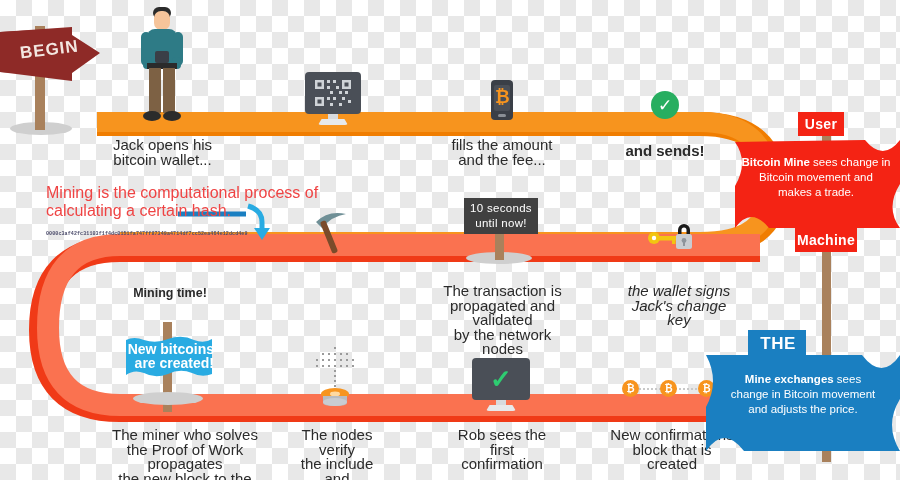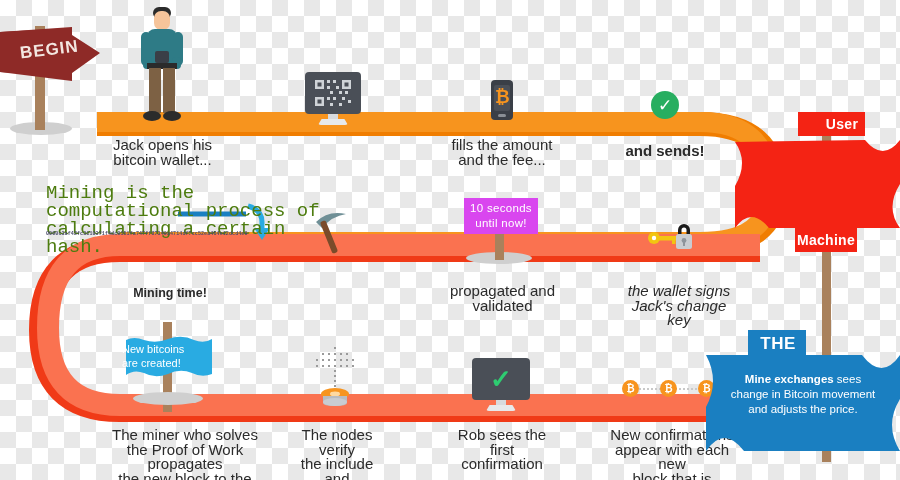--- a/index.html
+++ b/index.html
@@ -26,45 +26,45 @@
   }
   .caption.bold{font-weight:bold;}
   
   .post{position:absolute;background:#a9815c;}
   .post-shadow{position:absolute;border-radius:50%;background:#cfcfcf;}
   .sign-label{
     position:absolute;display:flex;align-items:center;justify-content:center;
     color:#fff;font-weight:bold;letter-spacing:.3px;
   }
   .sign-red{background:#f42314;}
-  .sign-orange{background:#d946ef;}
+  .sign-orange{background:#404040;}
   .begin-text{
     position:absolute;color:#f3e6e0;font-size:17px;font-weight:bold;
     letter-spacing:1px;transform:rotate(-7deg);
     font-family:"Liberation Sans", sans-serif;
   }
   
   .banner-text{
     position:absolute;color:#fff;text-align:center;
     font-size:11.5px;line-height:15px;
   }
   .banner-text b{font-weight:bold;}
   .the-end{
     position:absolute;color:#fff;font-size:17px;font-weight:bold;
     text-align:center;letter-spacing:.5px;
   }
   
   .flag-text{
-    position:absolute;color:#fff;text-align:left;font-size:11px;
-    line-height:14px;font-weight:normal;
+    position:absolute;color:#fff;text-align:right;font-size:14px;
+    line-height:14px;font-weight:bold;
   }
   
   .mining-note{
-    position:absolute;color:#4d7c0f;font-size:19px;line-height:18px;
-    font-family:Liberation Mono, monospace;
+    position:absolute;color:#ef4444;font-size:16px;line-height:18px;
+    font-family:Liberation Sans, sans-serif;
   }
   .hash{
     position:absolute;color:#4a4a6a;font-size:5px;letter-spacing:.1px;
     font-family:"Liberation Mono", monospace;font-weight:bold;white-space:nowrap;
   }
   
   .monitor-body{position:absolute;background:#4a4f57;border-radius:4px;}
   .monitor-neck{position:absolute;background:#d8dadd;}
   .monitor-base{position:absolute;background:#e7e9eb;border-radius:3px;}
   .phone-body{position:absolute;background:#3a3f47;border-radius:4px;}
@@ -163,26 +163,33 @@
     <div>fills the amount</div>
     <div>and the fee...</div>
   </div>
 
   <div class="check-circle" style="left:651px;top:91px;width:28px;height:28px;font-size:17px;">✓</div>
   <div class="caption bold" style="left:618px;top:144px;width:94px;">
     <div>and sends!</div>
   </div>
 
   <div class="post" style="left:822px;top:112px;width:9px;height:350px;"></div>
-  <div class="sign-label sign-red" style="left:798px;top:112px;width:46px;height:24px;font-size:14px;padding-left:21px;">User</div>
+  <div class="sign-label sign-red" style="left:798px;top:112px;width:46px;height:24px;font-size:14px;">User</div>
   <div class="sign-label sign-red" style="left:795px;top:228px;width:62px;height:24px;font-size:14px;">Machine</div>
 
   <svg class="abs" style="left:735px;top:140px;width:165px;height:90px;" viewBox="0 0 165 90">
     <path d="M0,2 Q14,22 0,46 L0,88 Q16,66 34,88 L165,88 Q150,68 165,44 L165,0 Q148,22 130,0 Z" fill="#f42314"></path>
   </svg>
+  <div class="banner-text" style="left:740px;top:155px;width:152px;">
+    <div>
+      <b>Bitcoin Mine</b><span> sees change in</span>
+    </div>
+    <div>Bitcoin movement and</div>
+    <div>makes a trade.</div>
+  </div>
 
   <div class="mining-note" style="left:46px;top:184px;width:300px;">
     <div>Mining is the computational process of</div>
     <div>calculating a certain hash.</div>
   </div>
   <div class="hash" style="left:46px;top:231px;">0000c3af42fc31103f1f4dc0151fa747ff87349a4714df7cc52ea464e12dcd4e9</div>
 
   <div class="caption bold" style="left:110px;top:286px;width:120px;font-size:12.5px;">
     <div>Mining time!</div>
   </div>
@@ -202,21 +209,23 @@
   </svg>
 
   <div class="post-shadow" style="left:466px;top:252px;width:66px;height:12px;"></div>
   <div class="post" style="left:495px;top:208px;width:9px;height:52px;"></div>
   <div class="sign-label sign-orange" style="left:464px;top:198px;width:74px;height:36px;
        font-size:11.5px;line-height:15px;flex-direction:column;font-weight:normal;">
     <div>10 seconds</div>
     <div>until now!</div>
   </div>
   <div class="caption" style="left:440px;top:284px;width:125px;">
+    <div>The transaction is</div>
     <div>propagated and validated</div>
+    <div>by the network nodes</div>
   </div>
 
   <svg class="abs" style="left:648px;top:230px;width:34px;height:16px;" viewBox="0 0 34 16">
     <circle cx="6" cy="8" r="6" fill="#f2c511"></circle>
     <circle cx="6" cy="8" r="2.2" fill="#fff"></circle>
     <rect x="10" y="6" width="22" height="4.5" fill="#f2c511"></rect>
     <rect x="24" y="10" width="3.5" height="4" fill="#f2c511"></rect>
     <rect x="30" y="10" width="3.5" height="4" fill="#f2c511"></rect>
   </svg>
   <svg class="abs" style="left:672px;top:222px;width:24px;height:28px;" viewBox="0 0 24 28">
@@ -287,21 +296,20 @@
     <div>Rob sees the</div>
     <div>first confirmation</div>
   </div>
 
   <div class="dotline" style="left:632px;top:388px;width:96px;"></div>
   <div class="coin" style="left:622px;top:380px;width:17px;height:17px;font-size:10px;">₿</div>
   <div class="coin" style="left:660px;top:380px;width:17px;height:17px;font-size:10px;">₿</div>
   <div class="coin" style="left:698px;top:380px;width:17px;height:17px;font-size:10px;">₿</div>
   <div class="caption" style="left:608px;top:428px;width:128px;">
     <div>New confirmations</div>
-    <div>appear with each new</div>
     <div>block that is created</div>
   </div>
 
   <div class="abs" style="left:748px;top:330px;width:58px;height:28px;background:#1a7fc1;"></div>
   <div class="the-end" style="left:738px;top:334px;width:80px;">THE END!</div>
   <svg class="abs" style="left:706px;top:355px;width:194px;height:98px;" viewBox="0 0 194 98">
     <path d="M0,0 Q14,26 0,52 L0,96 Q18,70 38,96 L194,96 Q178,70 194,44 L194,0 Q176,26 156,0 Z" fill="#1a7fc1"></path>
   </svg>
   <div class="banner-text" style="left:710px;top:372px;width:186px;">
     <div>

